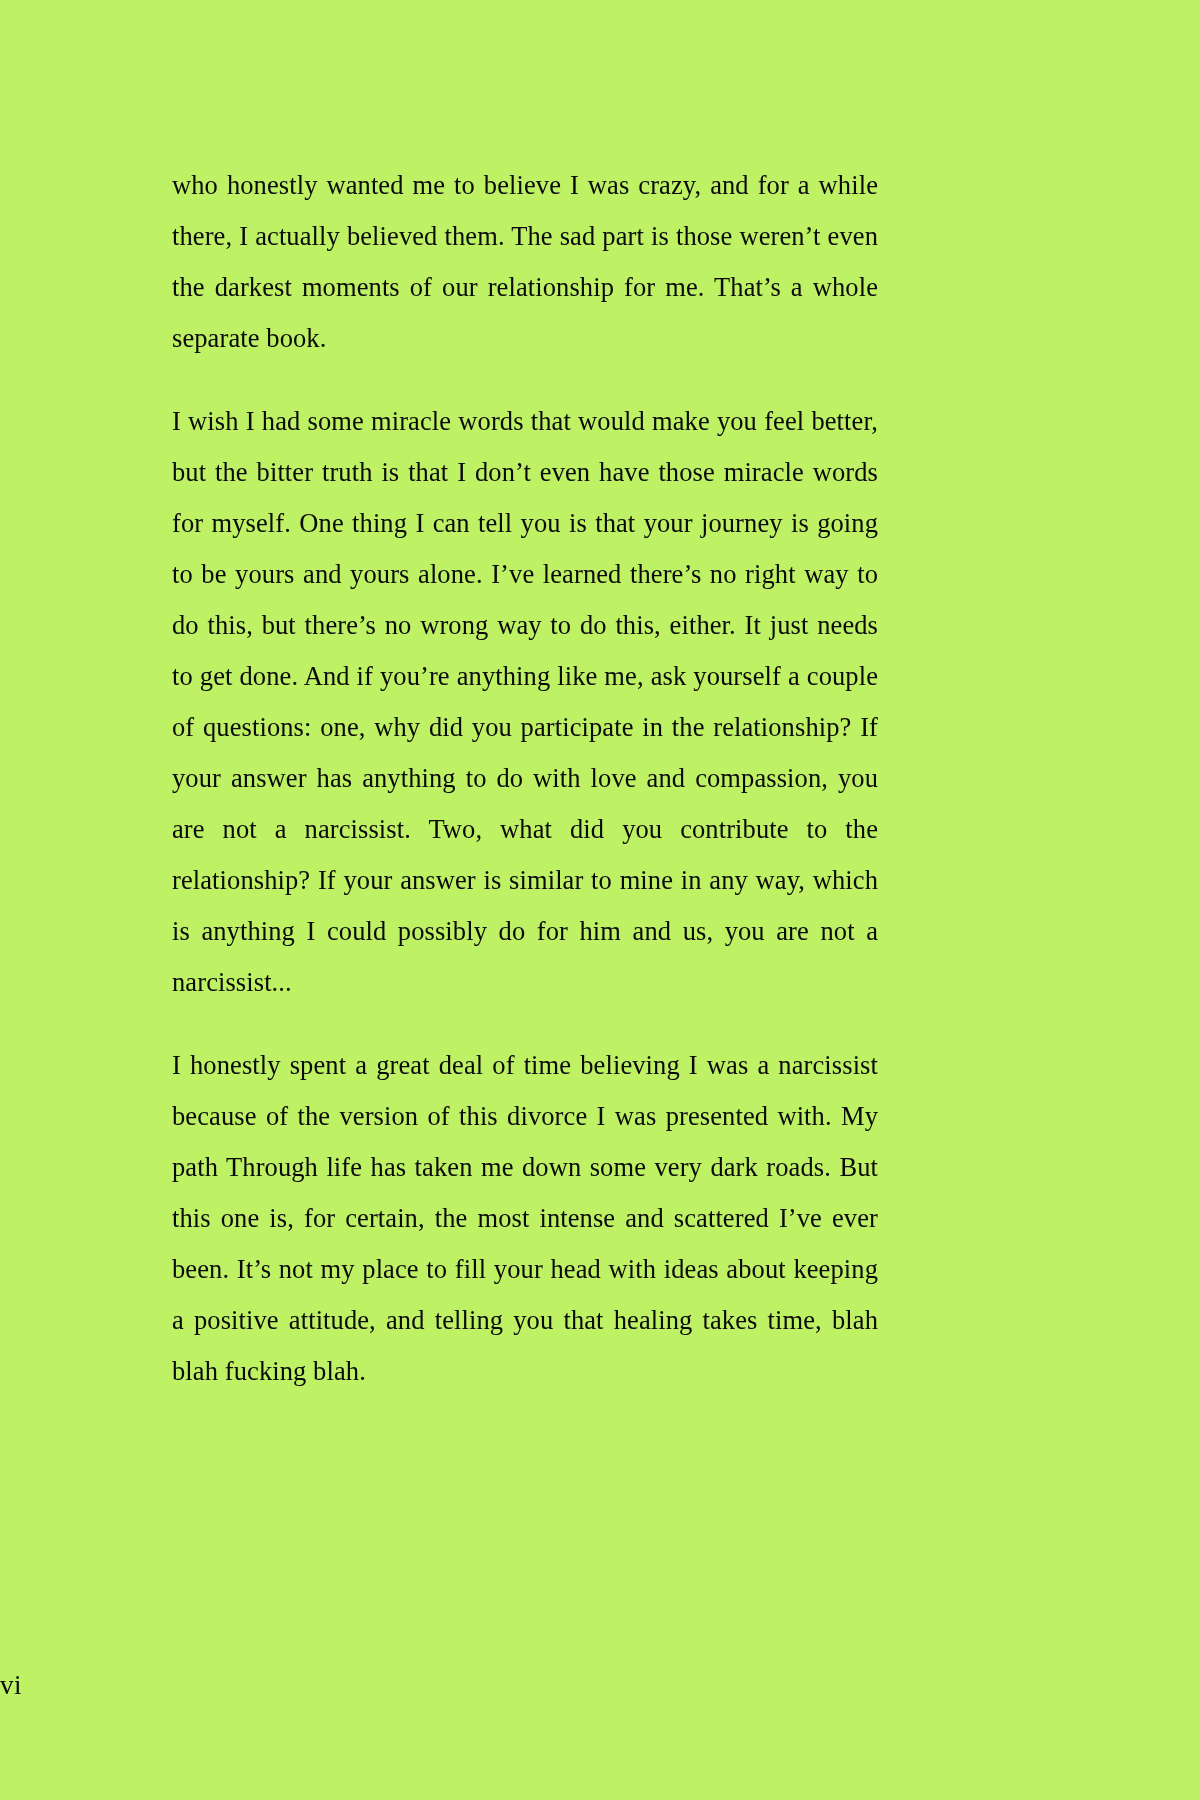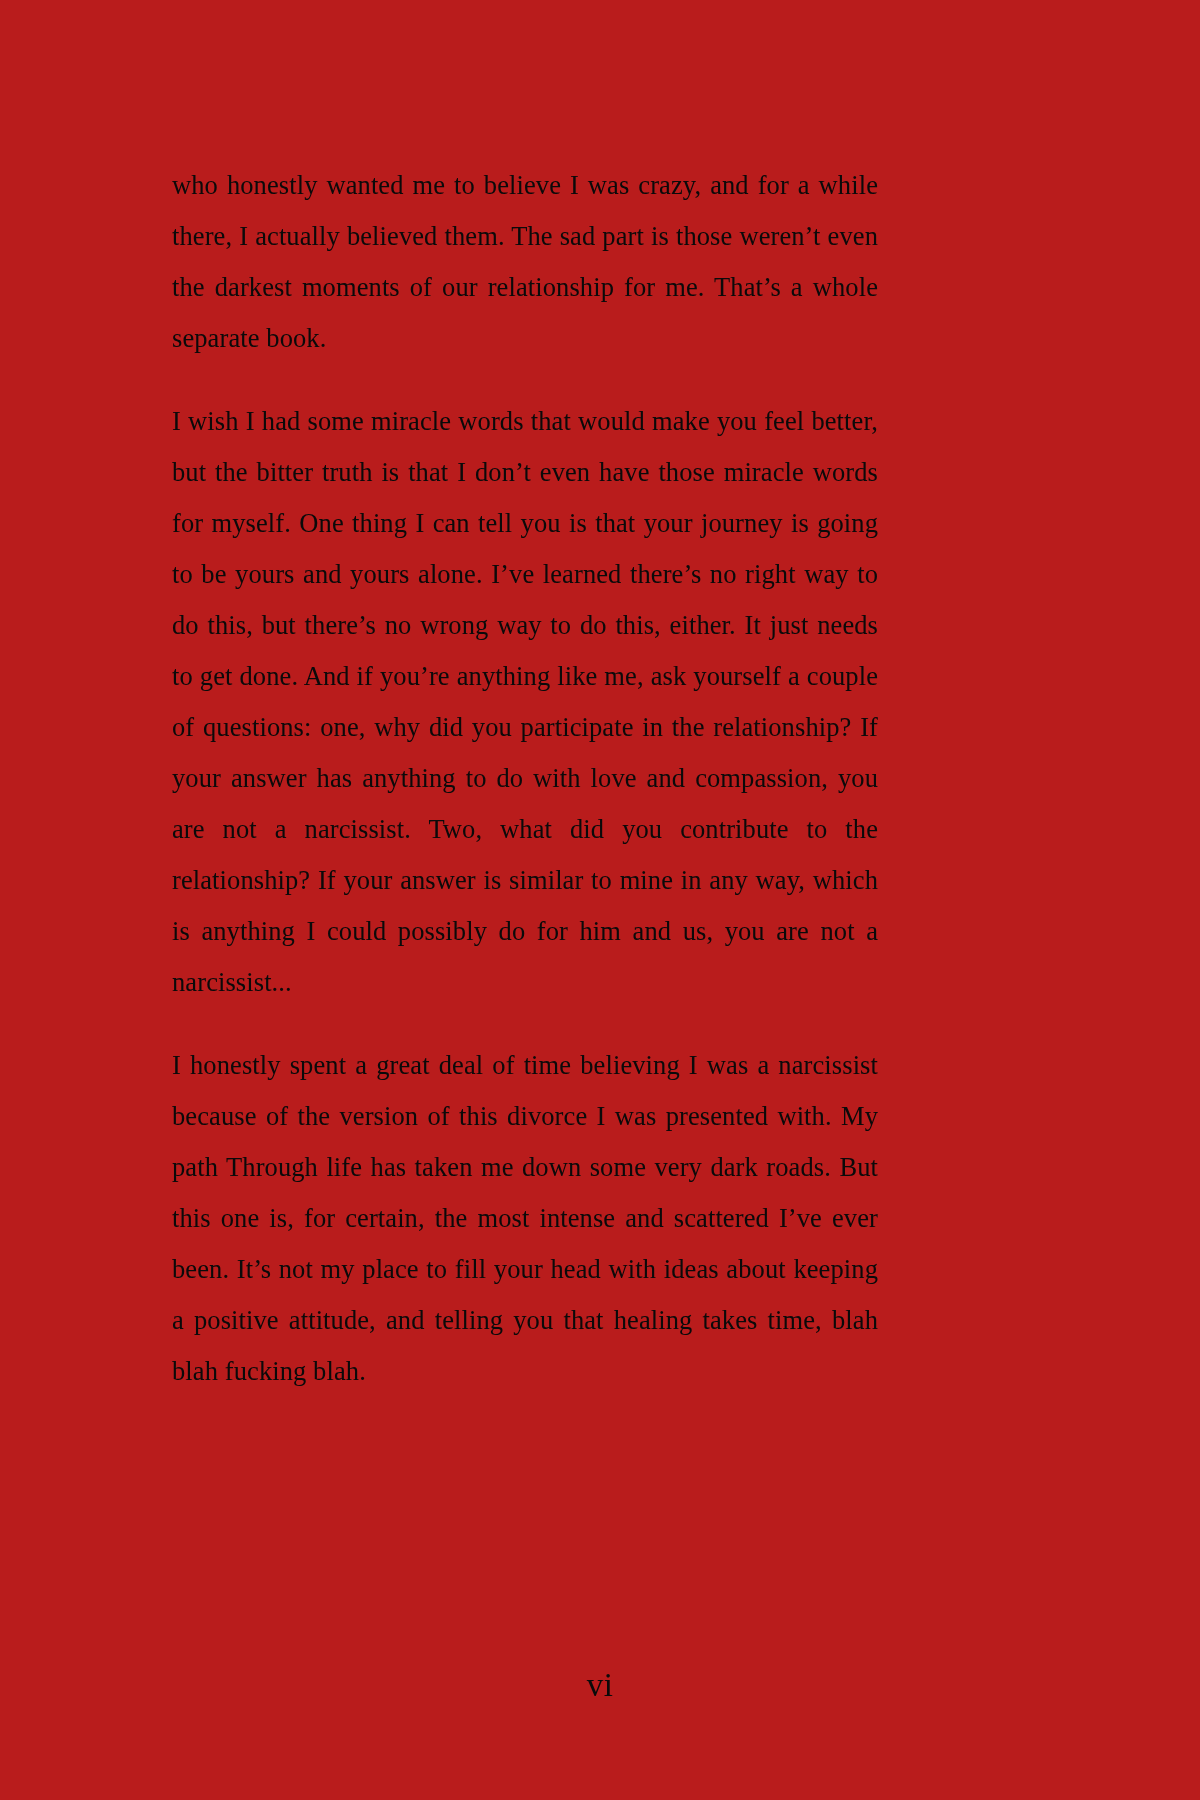--- a/index.html
+++ b/index.html
@@ -16,21 +16,21 @@
     overflow: hidden;
     -webkit-font-smoothing: antialiased;
   }
 
   .page {
     position: absolute;
     left: 0;
     top: 0;
     width: 1200px;
     height: 1800px;
-    background: #b91c1c;
+    background: #bef264;
   }
 
   .text-block {
     position: absolute;
     left: 172px;
     top: 160px;
     width: 706px;
   }
 
   .para {
@@ -60,22 +60,22 @@
 
   .para-3 { }
 
   
 
   .folio {
     position: absolute;
     left: 0;
     top: 1668px;
     width: 1200px;
-    text-align: center;
-    font-size: 33px;
+    text-align: left;
+    font-size: 27px;
     line-height: 34px;
     color: #0a0a0a;
     letter-spacing: 0.5px;
   }
 </style>
 </head>
 <body>
 
 <div class="page">
 

